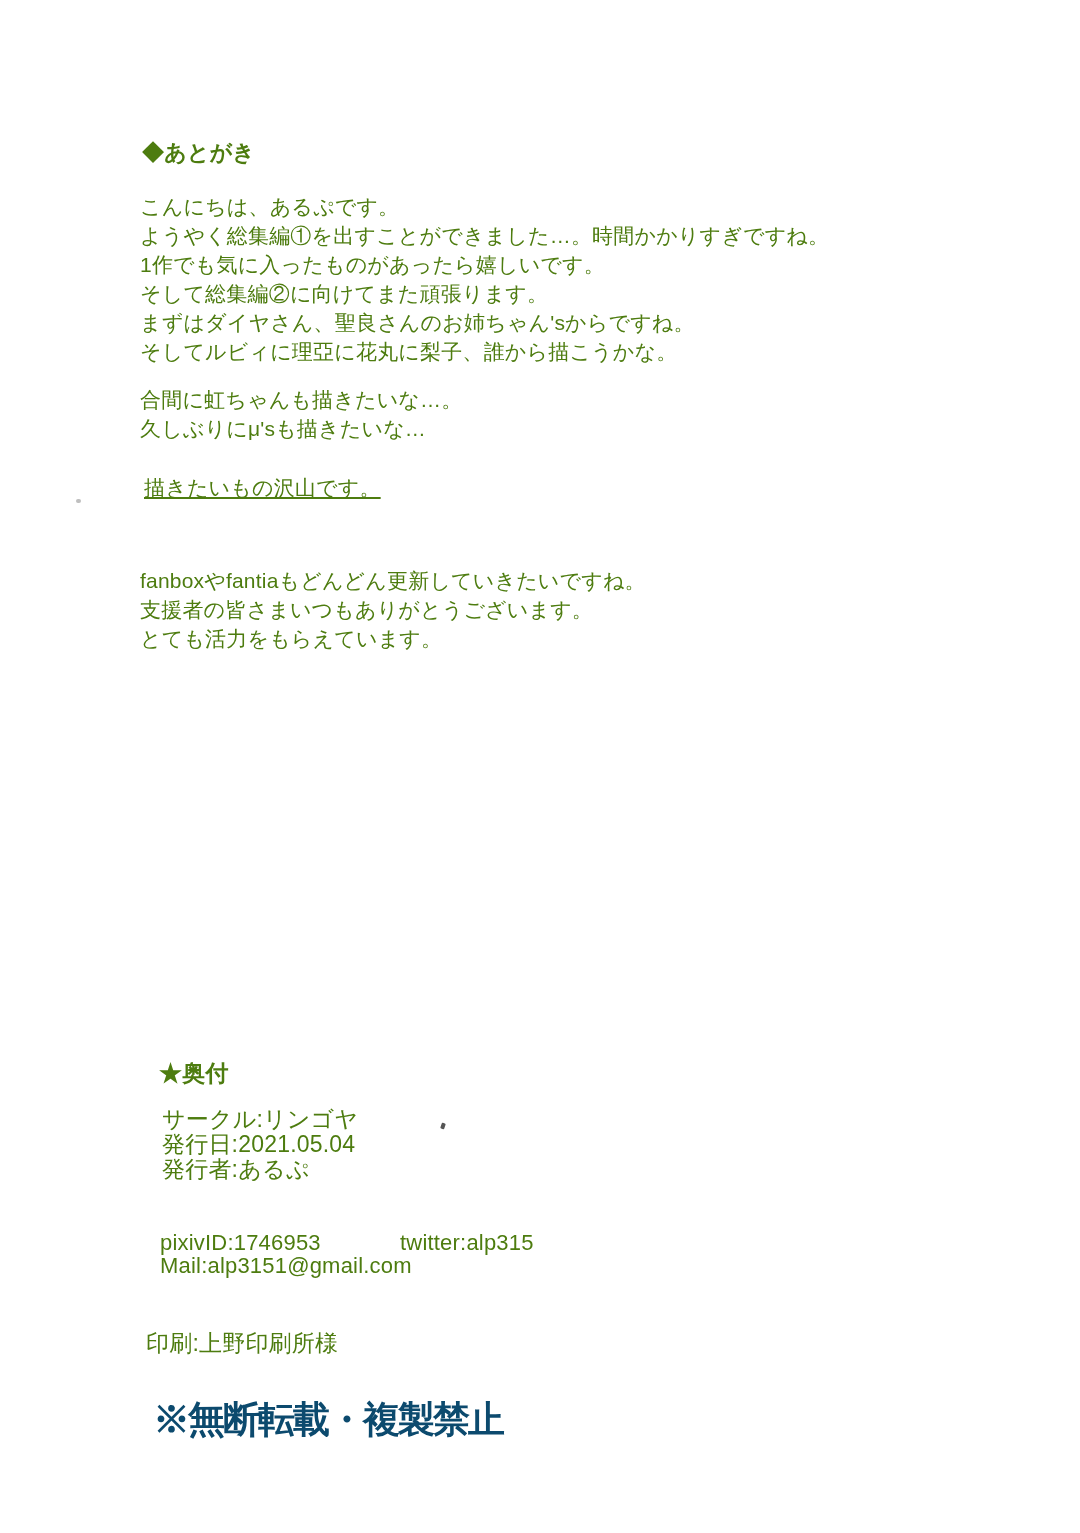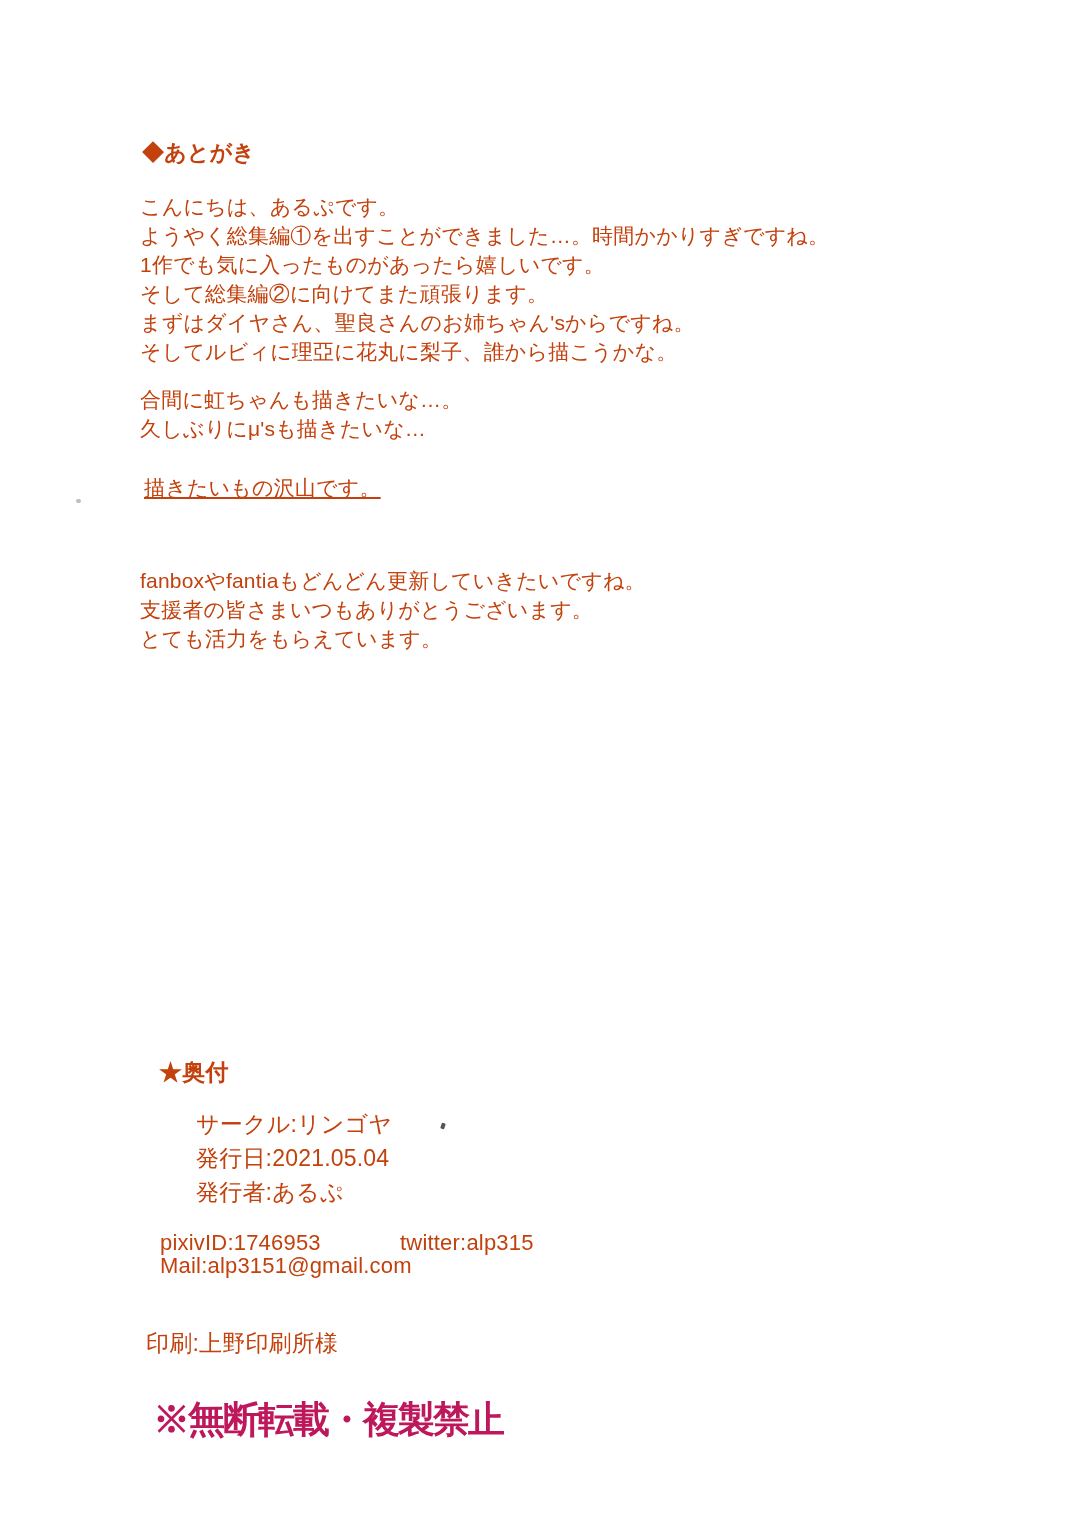--- a/index.html
+++ b/index.html
@@ -9,58 +9,56 @@
     font-family: "Liberation Sans", sans-serif;
     overflow: hidden;
   }
   .page {
     position: relative;
     width: 1080px; height: 1533px;
     background: #ffffff;
   }
   .txt {
     position: absolute;
-    color: #c2410c;
+    color: #4d7c0f;
     white-space: pre-line;
     letter-spacing: 0.2px;
   }
   .heading {
     font-size: 22px;
     line-height: 26px;
     font-weight: bold;
   }
   .body-text {
     font-size: 21px;
     line-height: 29px;
   }
   .colophon-heading {
     font-size: 23px;
     line-height: 26px;
     font-weight: bold;
-    font-family: Liberation Serif, serif;
   }
   .colophon-text {
     font-size: 23px;
-    line-height: 34px;
-    margin-left: 34px;
+    line-height: 25px;
   }
   .contact-text {
     font-size: 22px;
     line-height: 24px;
   }
   .printer-text {
     font-size: 23px;
     line-height: 25px;
   }
   .footer-notice {
     font-size: 37px;
     line-height: 44px;
     font-weight: bold;
     letter-spacing: -2px;
-    color: #be185d;
+    color: #0c4a6e;
     text-align: right;
   }
   .speck {
     position: absolute;
     background: #555555;
   }
   .speck-light {
     background: #bfbfbf;
   }
 </style>

